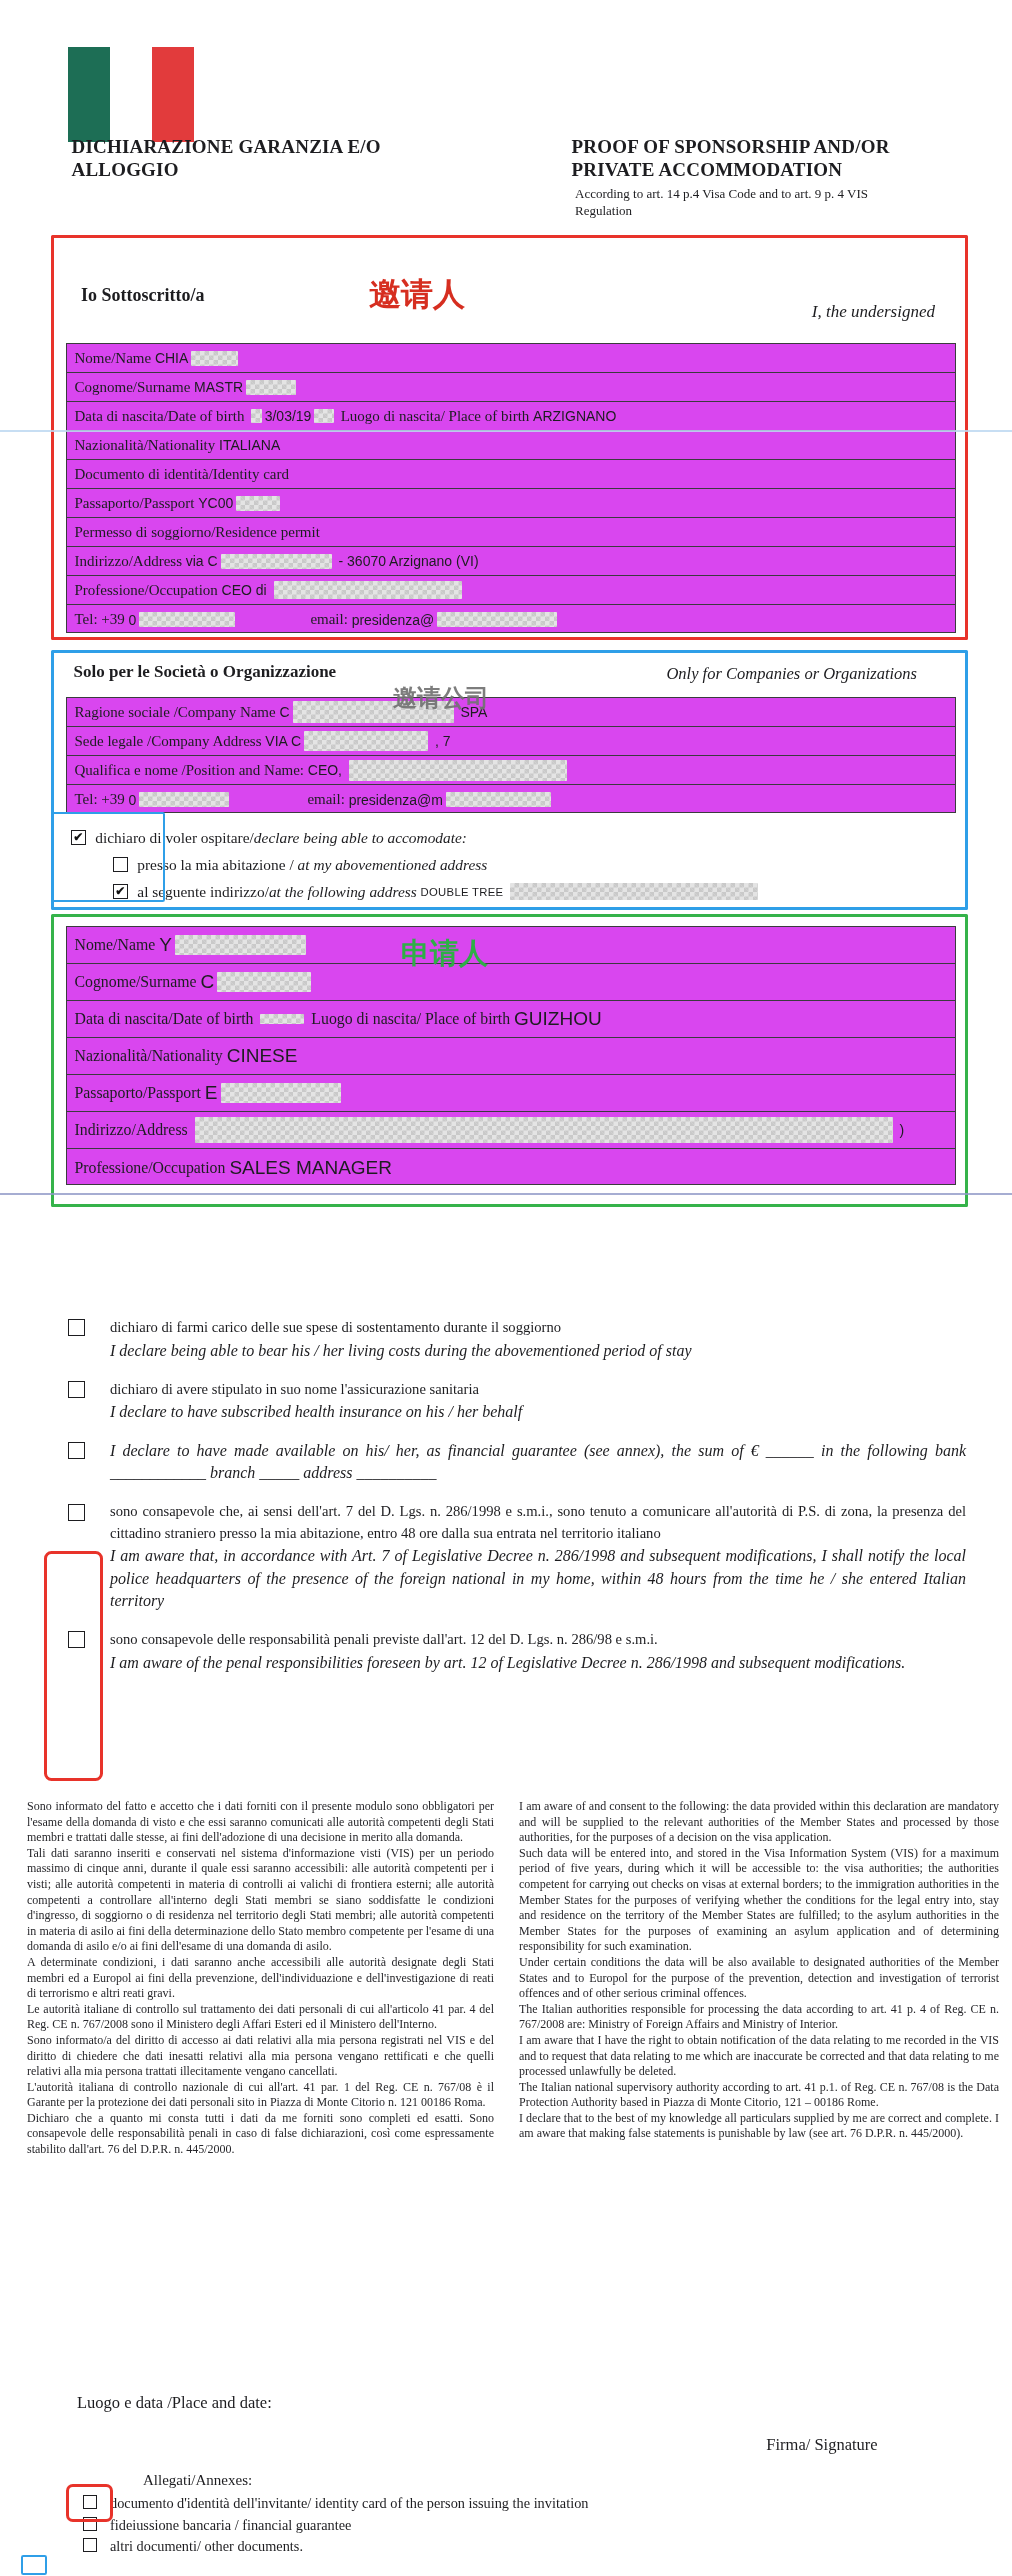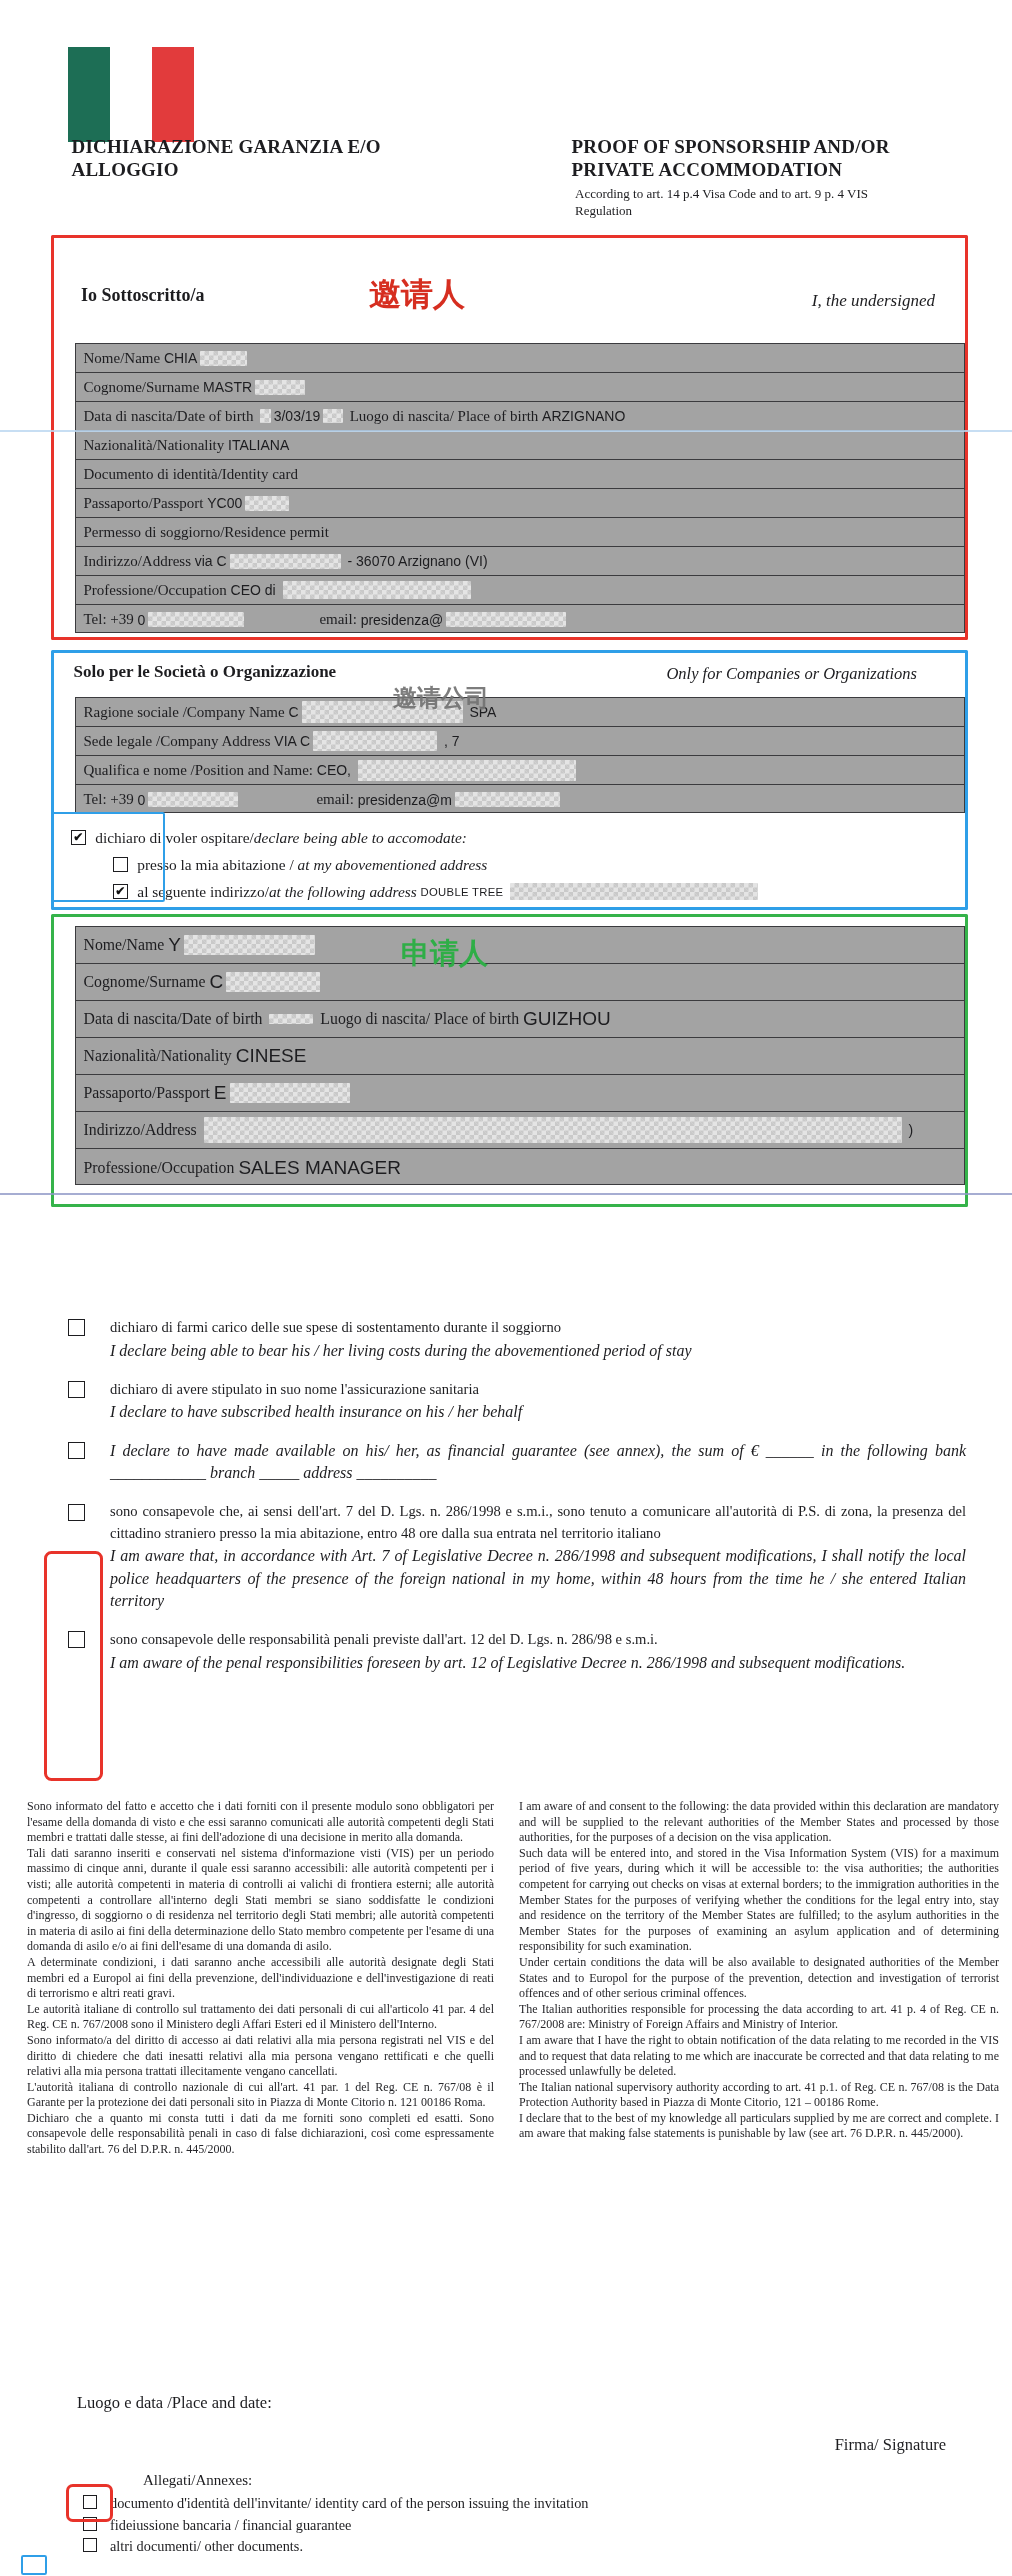--- a/index.html
+++ b/index.html
@@ -27,31 +27,31 @@
 
   
   .obox { position:absolute; left:51px; width:917px; }
   .obox.redb   { top:235px;  height:405px; border:3px solid #e8332a; border-radius:1.5px; }
   .obox.blueb  { top:650px;  height:260px; border:3px solid #2f9fe8; border-radius:1.5px; }
   .obox.greenb { top:914px; height:293px; border:3px solid #35b34a; border-radius:1.5px; }
 
   .io-it { position:absolute; left:27px; top:47px; font-weight:bold; font-size:18px; }
   .io-zh { position:absolute; left:315px; top:35px; font-size:32px; font-weight:bold; color:#d62e20;
            font-family:"DejaVu Sans", sans-serif; }
-  .io-en { position:absolute; right:30px; top:53px; font-style:italic; font-size:17px; }
+  .io-en { position:absolute; right:30px; top:64px; font-style:italic; font-size:17px; }
 
   .co-it { position:absolute; left:19.5px; top:9px; font-weight:bold; font-size:17px; }
   .co-en { position:absolute; right:48px; top:11.3px; font-style:italic; font-size:16.5px; }
   .co-zh { position:absolute; left:339px; top:28.5px; font-size:24px; font-weight:bold; color:#737373;
            font-family:"DejaVu Sans", sans-serif; z-index:6; opacity:.92; }
   .ap-zh { position:absolute; left:347px; top:16.5px; font-size:29px; font-weight:bold; color:#2fae47;
            font-family:"DejaVu Sans", sans-serif; z-index:6; }
 
   
-  .ftable { position:absolute; border:1.5px solid #3b3b3e; background:#a3a3a3;margin-left:9px; }
+  .ftable { position:absolute; border:1.5px solid #3b3b3e; background:#d946ef; }
   .ftable .trow { display:flex; align-items:center; padding:0 7.5px; border-bottom:1.5px solid #3b3b3e;
                   white-space:pre; overflow:hidden; font-size:15px; }
   .ftable .trow:last-child { border-bottom:none; }
   .ftable .trow > span { flex:none; }
   .s-table { left:12px; top:105px; width:890px; height:290px; }
   .rows-38 .trow { height:29px; }
   .c-table { left:12px; top:44px; width:890px; height:116px; }
   .a-table { left:12px; top:9px; width:890px; height:259px; }
   .rows-49 .trow { height:37px; font-size:15.8px; }
 
@@ -87,21 +87,21 @@
   .den { font-size:16px; font-style:italic; line-height:1.4; text-align:justify; margin-top:1.5px; }
   .decl-red { position:absolute; left:44px; top:1551px; width:59px; height:230px;
               border:3.4px solid #e8332a; border-radius:7.5px; z-index:4; }
 
   
   .col { position:absolute; top:1799px; font-size:12px; line-height:1.3; text-align:justify; color:#27272b; }
   .colL { left:27px;  width:467px; }
   .colR { left:519px; width:480px; }
   .col p { margin:0; }
   .place { position:absolute; left:77px; top:2393px; font-size:16.5px; }
-  .sign  { position:absolute; left:698px; top:2435px; width:248px; text-align:right; font-size:16.5px; }
+  .sign  { position:absolute; left:698px; top:2435px; width:248px; text-align:center; font-size:16.5px; }
 
   
   .annex { position:absolute; left:77px; top:2472px; width:885px; font-size:14.3px; }
   .annex-title { margin-left:66px; font-size:15px; margin-bottom:6px; }
   .arow { position:relative; padding-left:33px; margin:4.5px 0; white-space:pre; }
   .arow .cb { position:absolute; left:6px; top:0; width:14.3px; height:14.3px; border-width:1.9px; margin:0; }
   .annex-red { position:absolute; left:66px; top:2484px; width:47px; height:38px;
                border:3px solid #e8332a; border-radius:6.8px; z-index:4; }
   .blue-mark { position:absolute; left:21px; top:2555px; width:25.5px; height:19.5px;
                border:2.6px solid #2f9fe8; border-radius:2.3px; }

